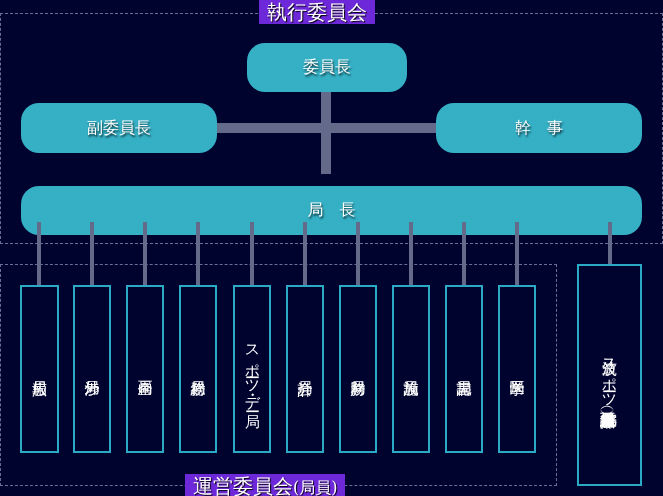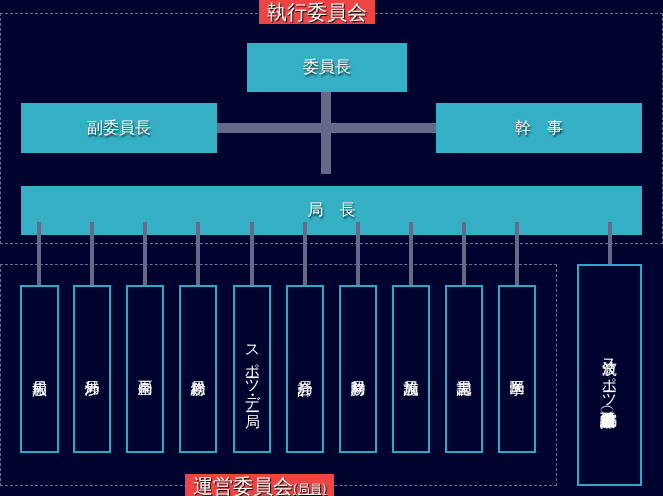--- a/index.html
+++ b/index.html
@@ -5,32 +5,33 @@
   html, body { margin: 0; padding: 0; }
   body {
     width: 663px; height: 496px; position: relative; overflow: hidden;
     background: #00032e;
     font-family: "DejaVu Serif", "Liberation Serif", serif;
     color: #ffffff;
   }
   .abs { position: absolute; box-sizing: border-box; }
   .dash-box { border: 1px dashed #6a6f93; }
   .group-title {
-    position: absolute; background: #ef4444; padding: 0 8px;
+    position: absolute; background: #6d28d9; padding: 0 8px;
     font-size: 20px; line-height: 24px; white-space: nowrap;
     text-shadow: 1px 1px 1px #000;
   }
-  .group-title .sub { font-size: 12px; text-decoration: underline; }
+  .group-title .sub { font-size: 16px; }
   .solid {
     background-color: #1aa6bd;
     background-image: radial-gradient(circle, rgba(255,255,255,0.18) 0.6px, transparent 0.9px);
     background-size: 2px 2px;
     display: flex; align-items: center; justify-content: center;
     font-size: 16px;
     text-shadow: 1px 2px 2px rgba(0,0,0,0.75);
+    border-radius: 18px;
   }
   .conn { background: #646a8a; }
   .outline {
     border: 2px solid #2aaac5; background: #00032e;
     display: flex; align-items: center; justify-content: center;
   }
   .vtext {
     writing-mode: vertical-rl; text-orientation: upright;
     font-size: 15px; line-height: 18px; letter-spacing: 0px;
   }

